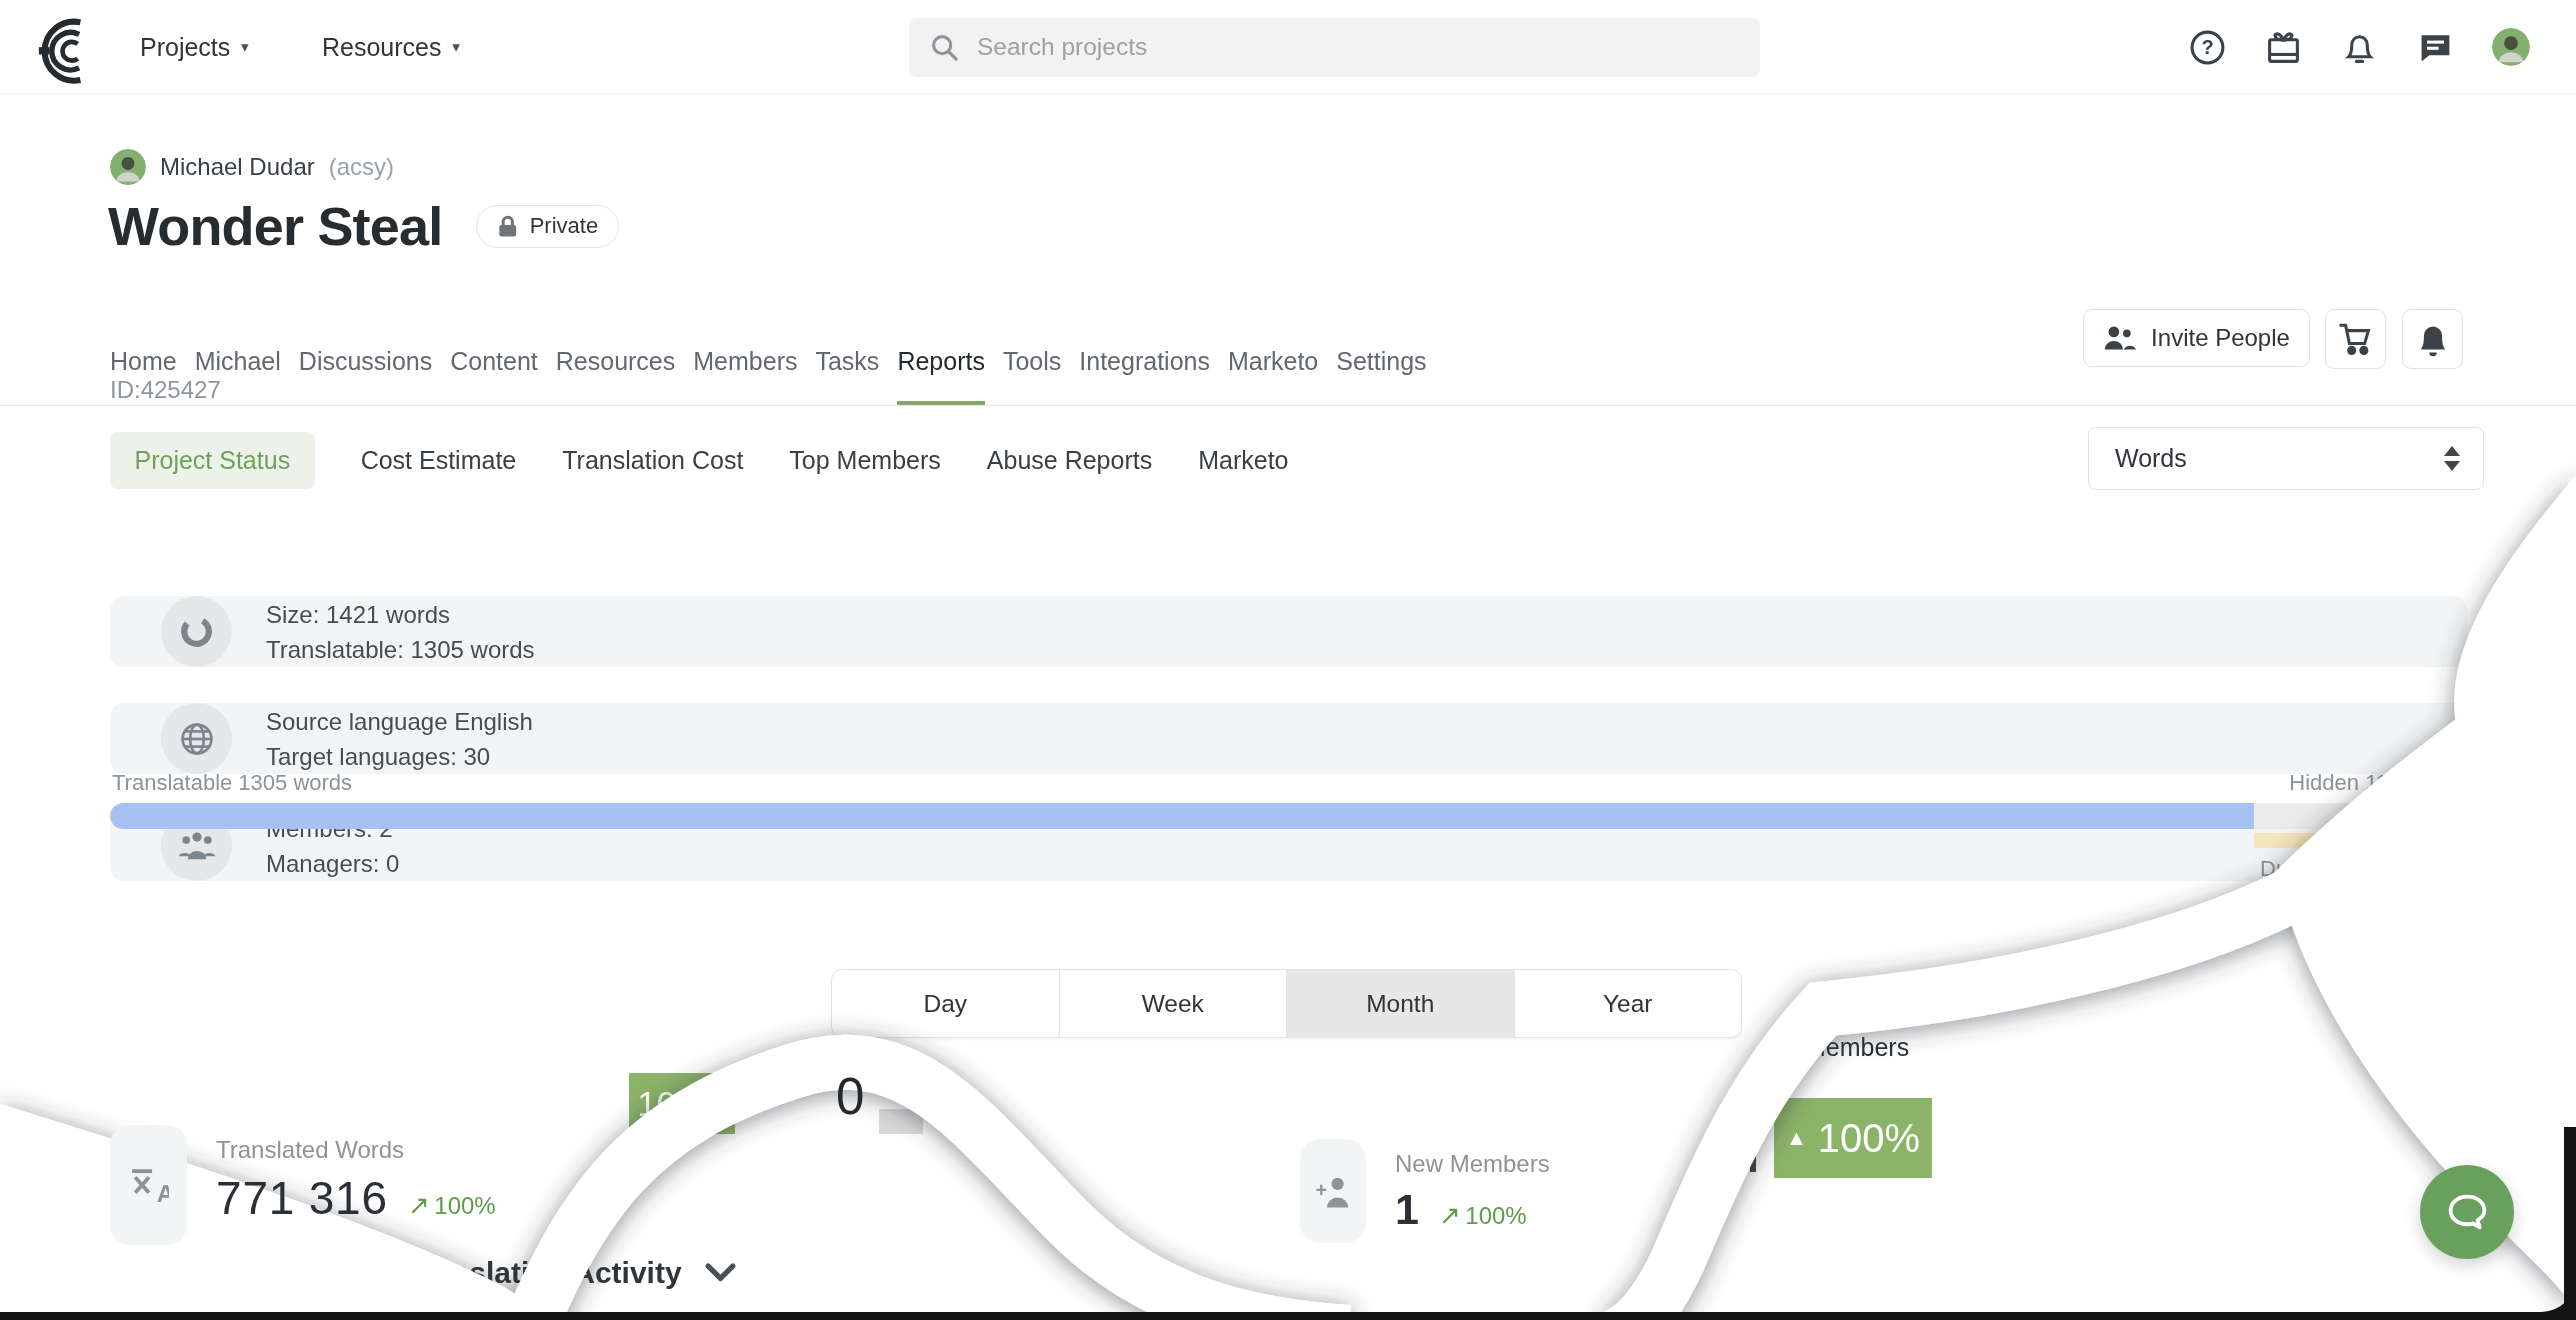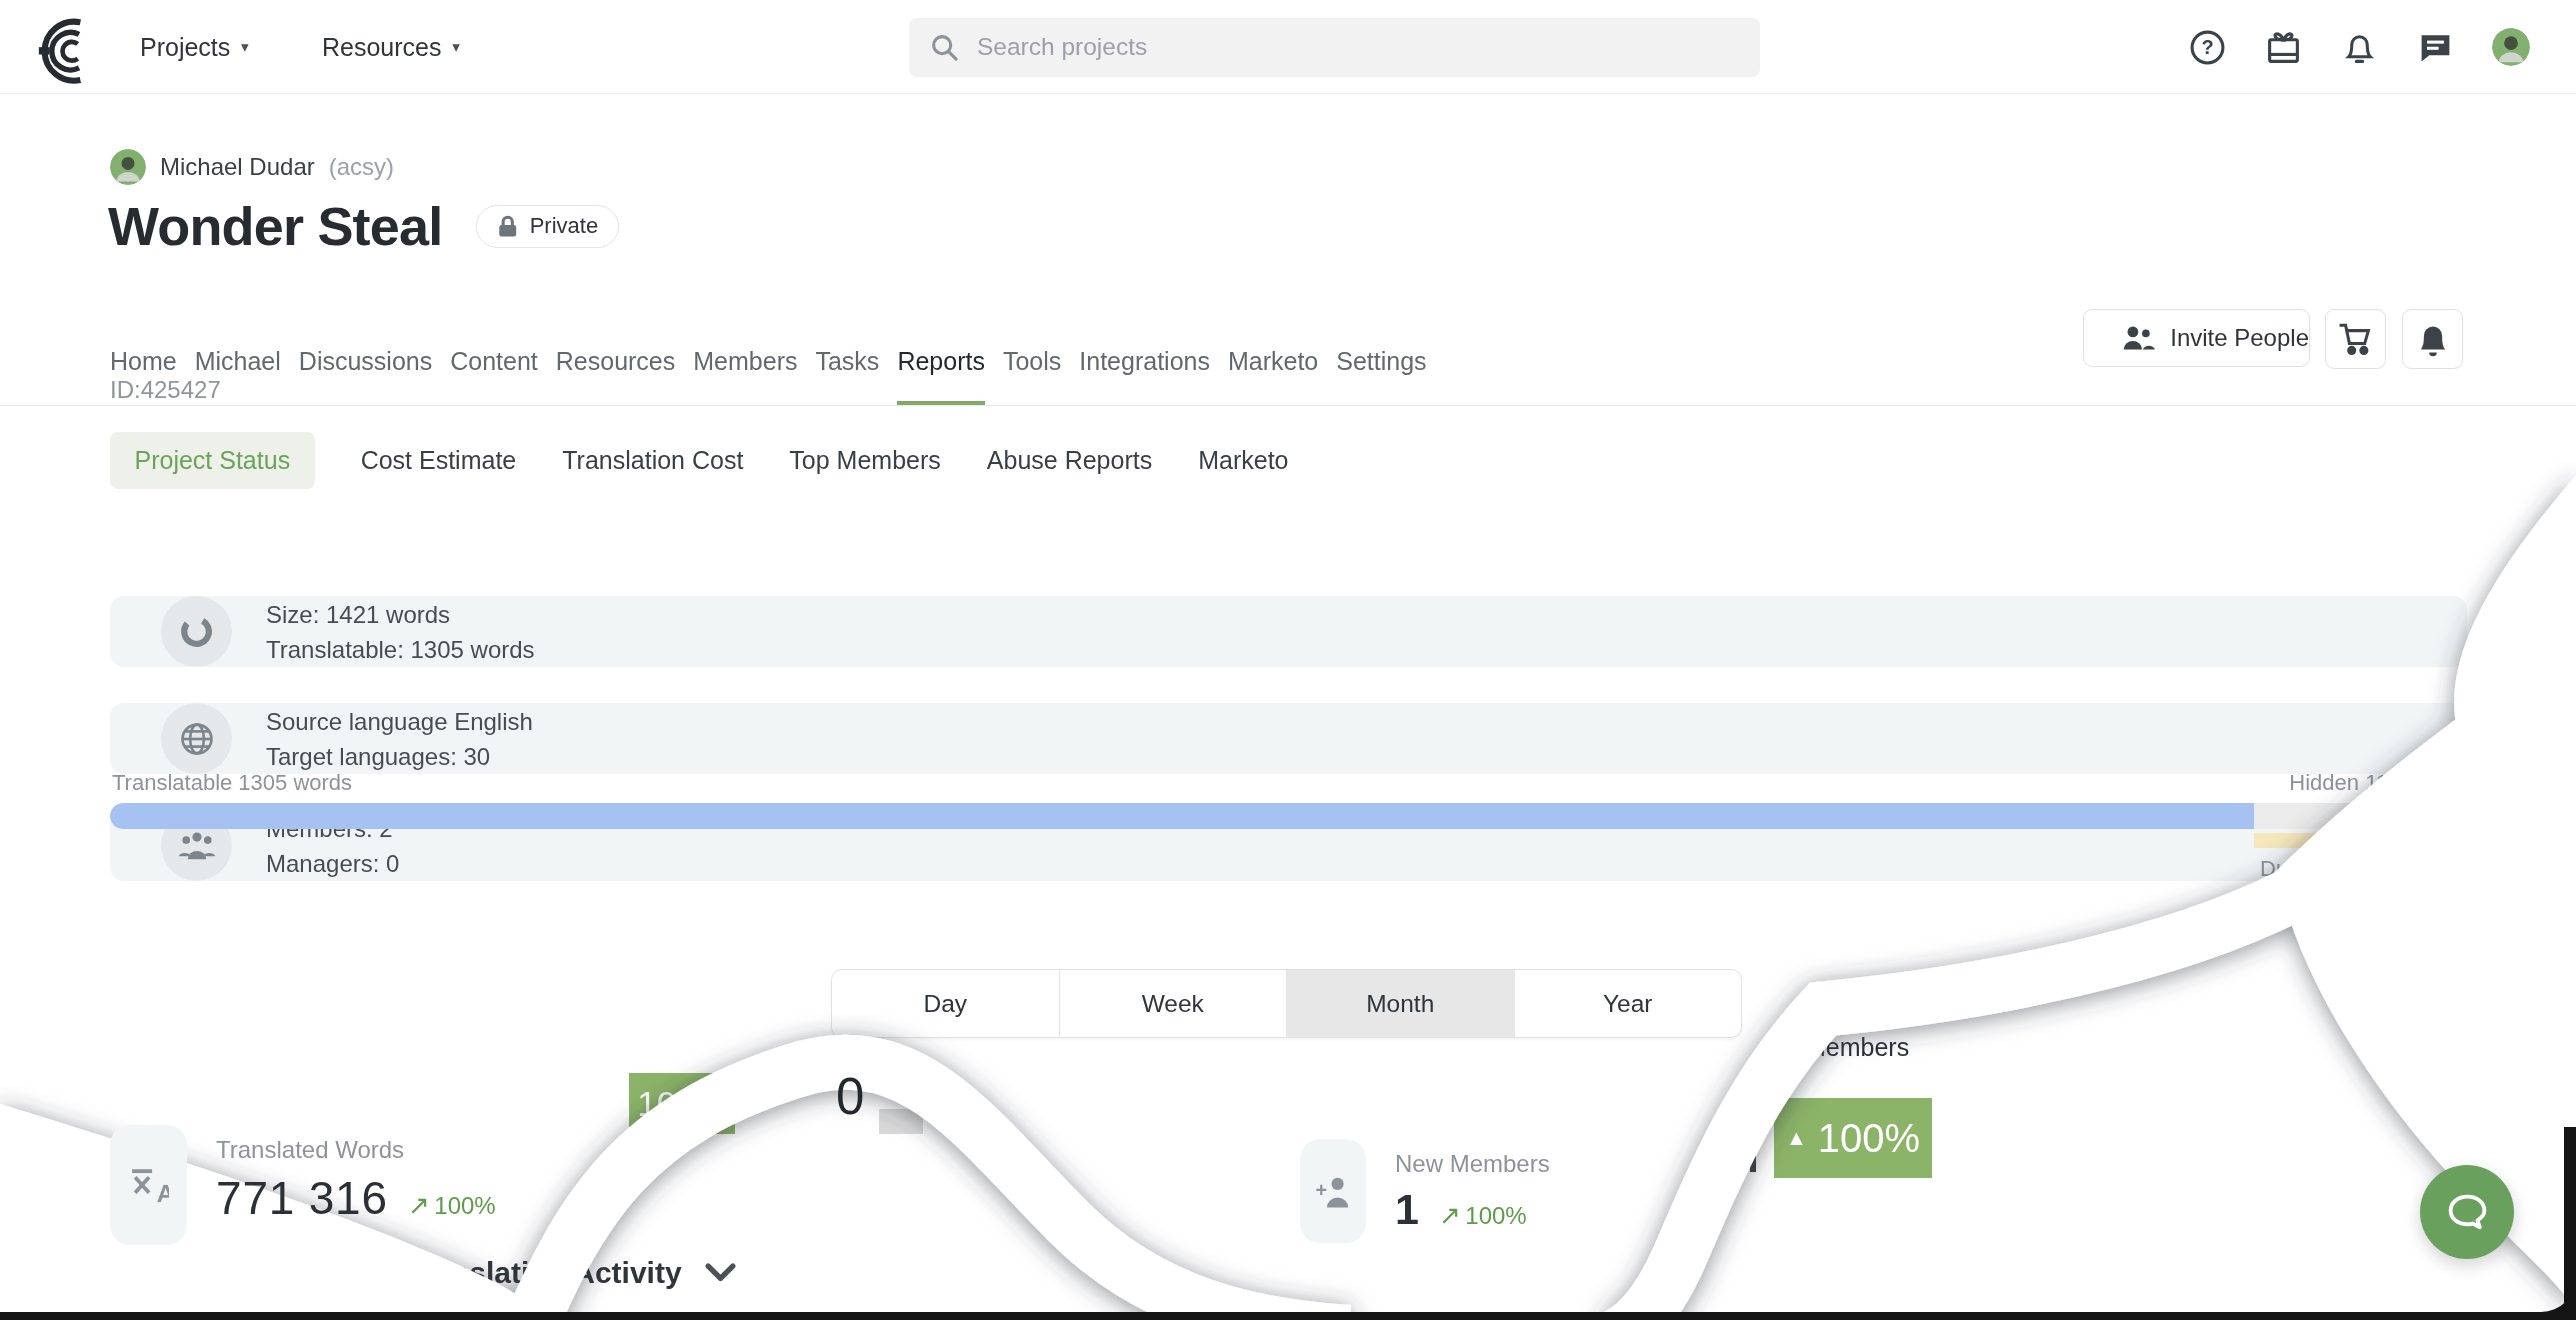--- a/index.html
+++ b/index.html
@@ -27,21 +27,21 @@
   .phead { position:relative; height:253px; }
   .owner { position:absolute; left:110px; top:55px; display:flex; align-items:center; gap:14px; }
   .owner .avatar { width:36px; height:36px; }
   .owner-name { font-size:24px; color:#3a4046; }
   .owner-handle { font-size:24px; color:#9aa1a7; }
   .title-row { position:absolute; left:108px; top:101px; display:flex; align-items:center; gap:34px; }
   .ptitle { font-size:54px; font-weight:700; color:#272c31; letter-spacing:-0.8px; }
   .privacy { display:flex; align-items:center; gap:10.7px; border:1.5px solid #e4e4e4; border-radius:23px; height:43px; padding:0 20px; background:#fff; }
   .privacy-text { font-size:22px; color:#2f353b; }
   .pid { position:absolute; left:110px; top:282px; font-size:24px; color:#8f959b; }
-  .invite { position:absolute; left:2083px; top:215px; width:227px; height:58px; border:1.5px solid #e0e0e0; border-radius:9.2px; background:#fff; display:flex; align-items:center; justify-content:flex-end; gap:14px; cursor:pointer; }
+  .invite { position:absolute; left:2083px; top:215px; width:227px; height:58px; border:1.5px solid #e0e0e0; border-radius:9.2px; background:#fff; display:flex; align-items:center; justify-content:center; gap:14px; cursor:pointer; }
   .invite-label { font-size:24px; color:#2f353b; }
   .sqbtn { position:absolute; top:215px; width:61px; height:60px; border:1.5px solid #e0e0e0; border-radius:9.2px; background:#fff; display:flex; align-items:center; justify-content:center; cursor:pointer; }
   .sq-cart { left:2325px; } .sq-bell { left:2402px; }
 
   
   .tabs { position:relative; display:flex; gap:18px; padding-left:110px; border-bottom:1.5px solid #e8e8e8; }
   .tab { font-size:25px; color:#62686e; padding-bottom:24.5px; cursor:pointer; border-bottom:4.6px solid transparent; }
   .tab.active { color:#23282d; border-bottom-color:#82aa66; }
 
   
@@ -241,20 +241,27 @@
 
   <div class="subrow">
     <div class="subtabs">
       <div class="subtab active">Project Status</div>
       <div class="subtab">Cost Estimate</div>
       <div class="subtab">Translation Cost</div>
       <div class="subtab">Top Members</div>
       <div class="subtab">Abuse Reports</div>
       <div class="subtab">Marketo</div>
     </div>
+    <div class="unit-select">
+      <span class="unit-value">Words</span>
+      <span class="sort-arrows">
+          <i class="up"></i>
+          <i class="dn"></i>
+        </span>
+    </div>
   </div>
 
   <div class="cards">
     <div class="card">
       <div class="card-icon">
         <svg width="37" height="37" viewBox="0 0 48 48">
             <circle cx="24" cy="24" r="16" fill="none" stroke="#7d858c" stroke-width="8" stroke-dasharray="78 22" transform="rotate(-60 24 24)"></circle>
           </svg>
       </div>
       <div class="card-lines">

